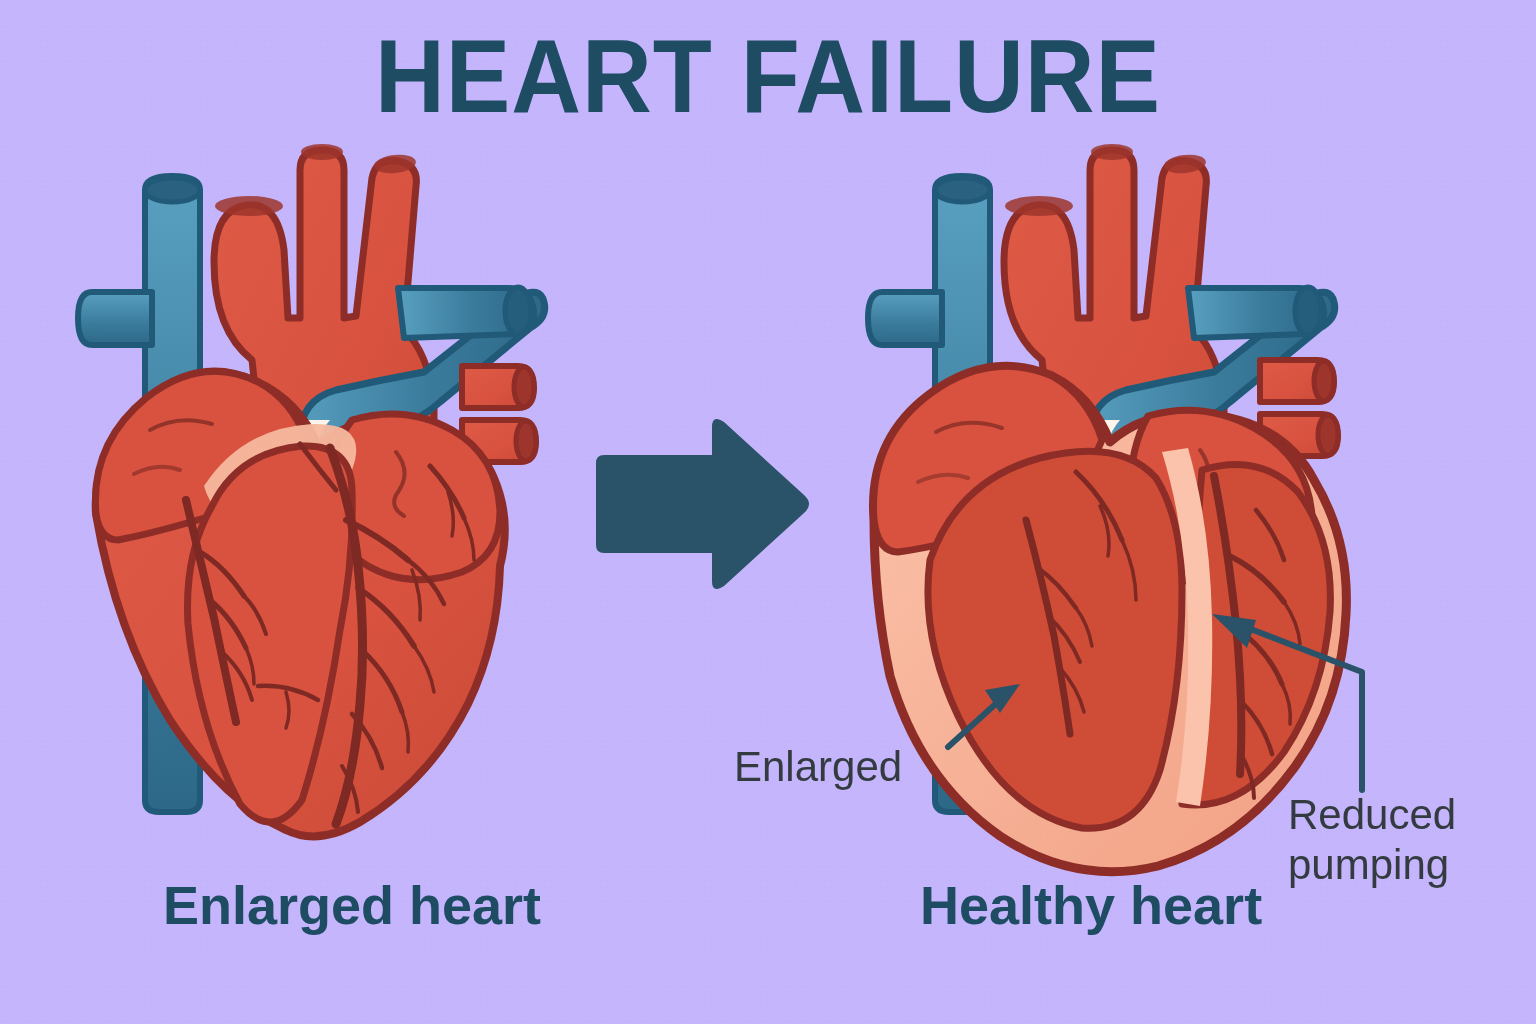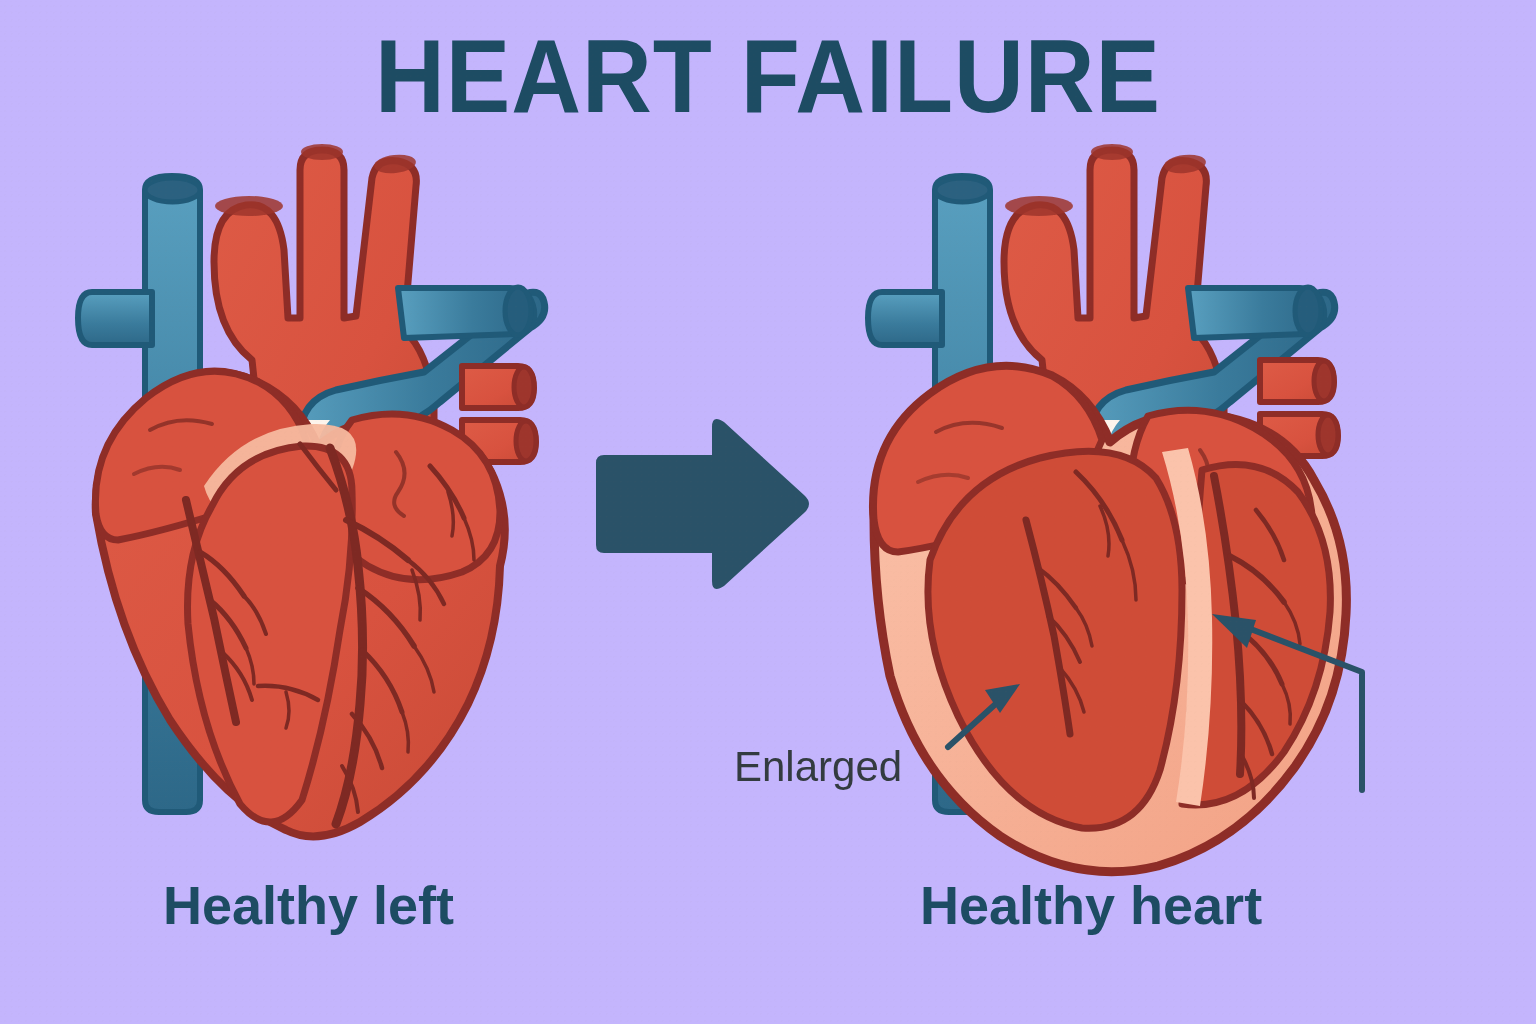--- a/index.html
+++ b/index.html
@@ -394,18 +394,22 @@
         <path d="M1362,790 L1362,672 L1248,628" stroke="#2a5268" stroke-width="6" fill="none" stroke-linecap="round" stroke-linejoin="round"></path>
         <path d="M1212,614 L1247,648 L1256,620 Z" fill="#2a5268"></path>
       </g>
     </svg>
   </div>
 
   <div class="annotation" id="annot-enlarged">
     <div>Enlarged</div>
   </div>
 
-
-  <div class="caption" id="caption-healthy">Healthy left</div>
+  <div class="annotation" id="annot-reduced">
+    <div>Reduced</div>
+    <div>pumping</div>
+  </div>
+
+  <div class="caption" id="caption-healthy">Enlarged heart</div>
   <div class="caption" id="caption-diseased">Healthy heart</div>
 
   <div id="grain"></div>
 </div>
 
 </body></html>

